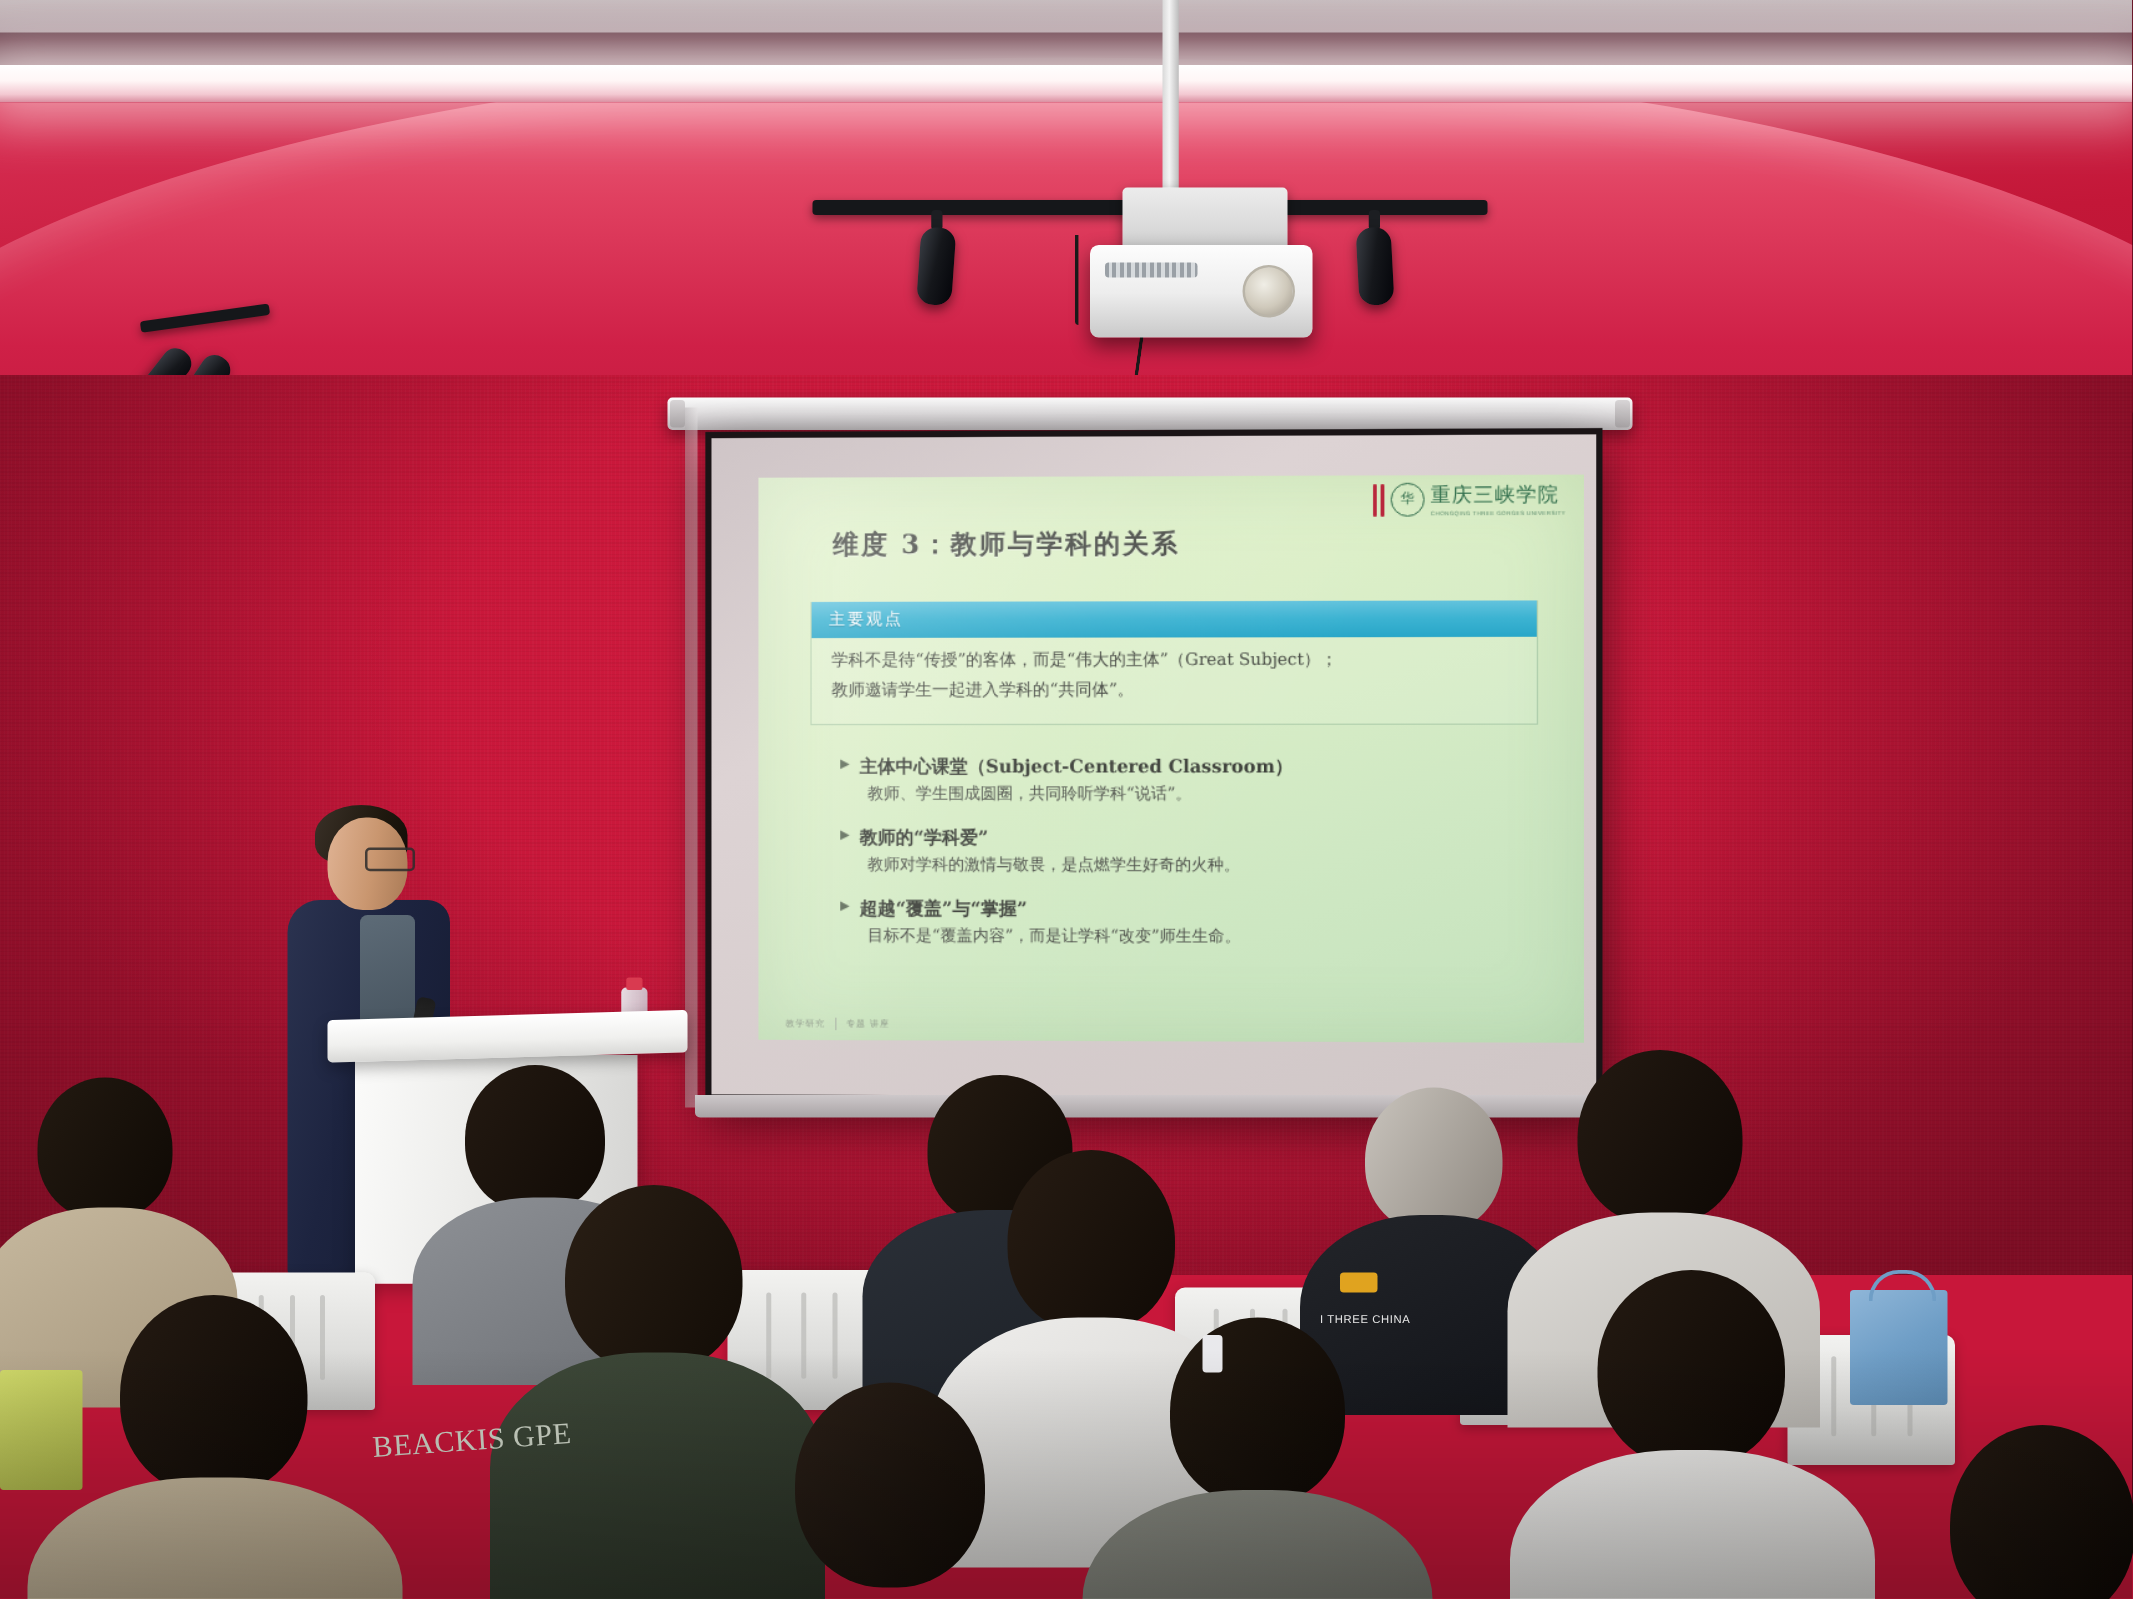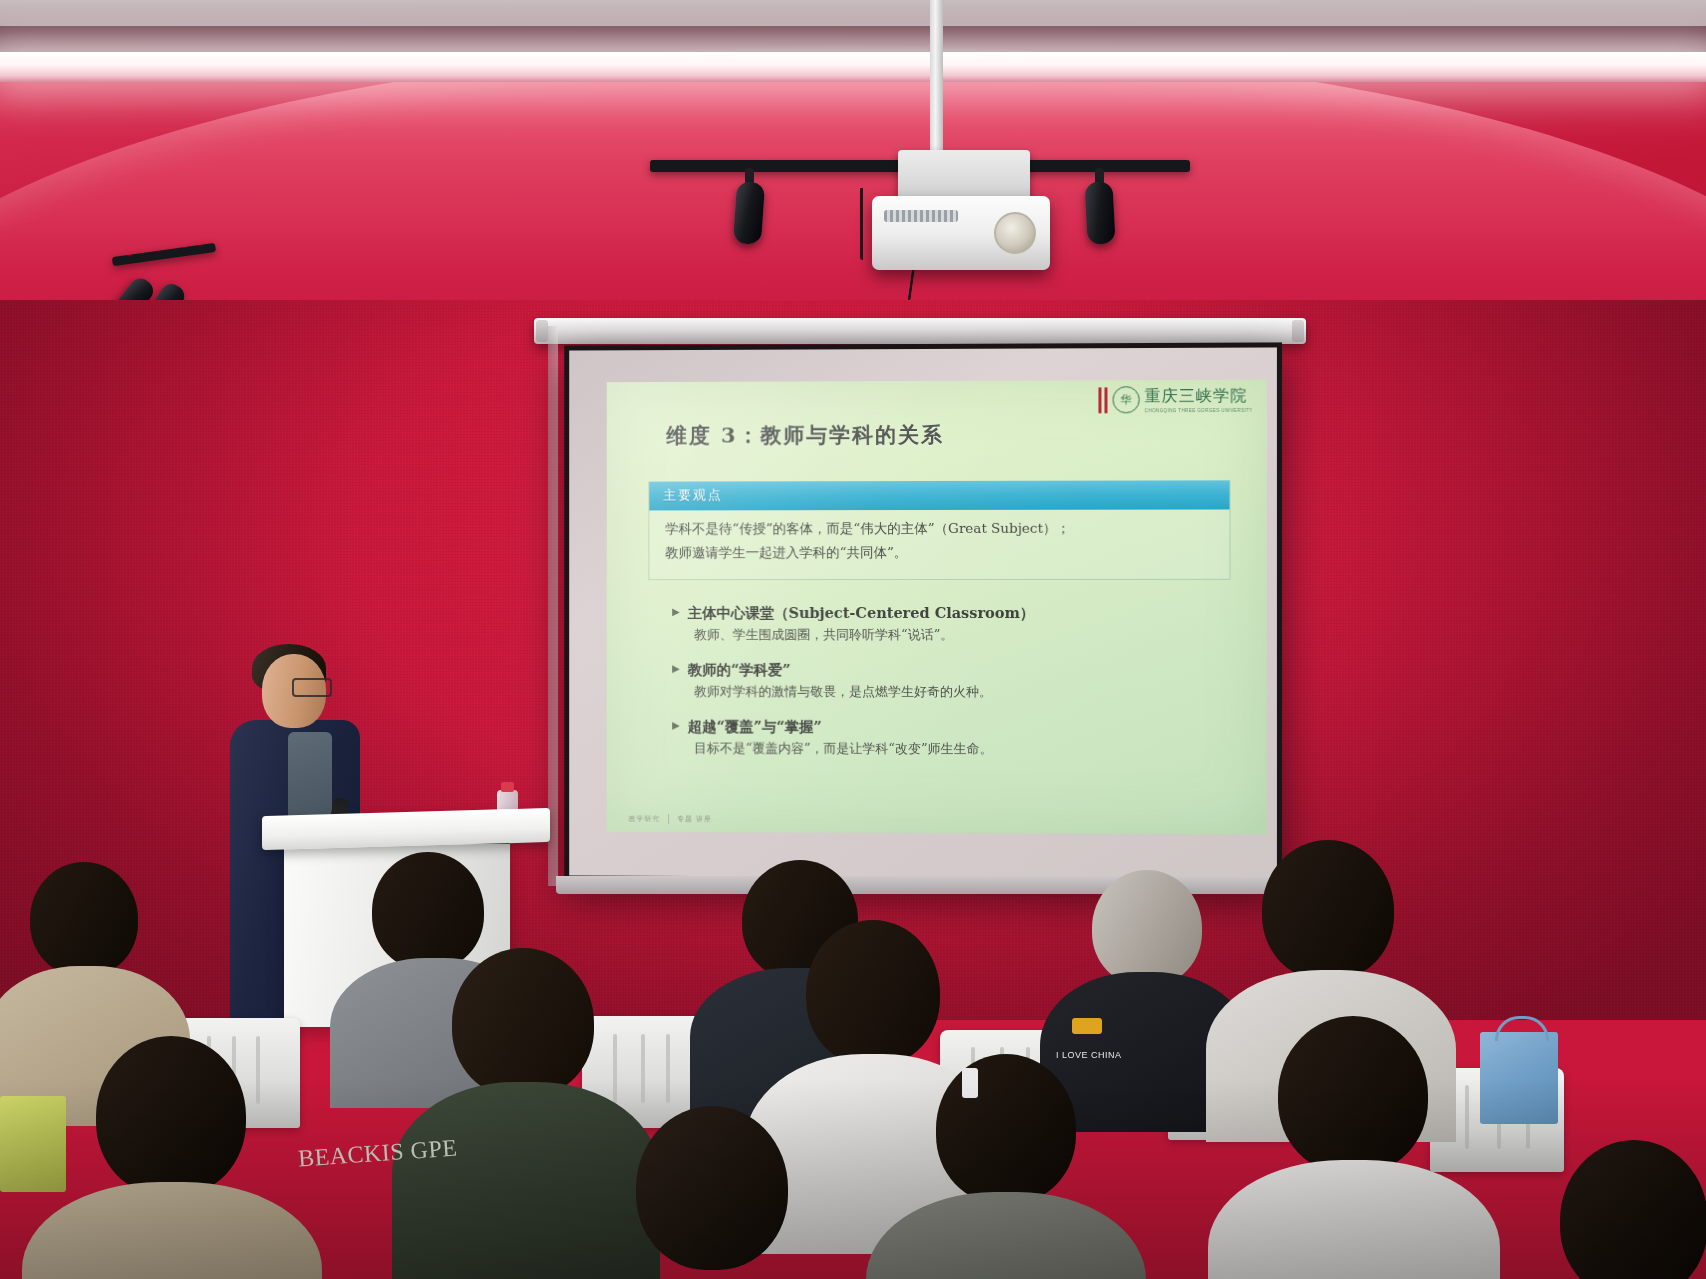--- a/index.html
+++ b/index.html
@@ -442,21 +442,21 @@
 
     <div class="head" style="left:372px;top:12px;width:112px;height:118px;background:linear-gradient(120deg,#241a12,#100a05);"></div>
     <div class="shoulders" style="left:330px;top:118px;width:210px;height:150px;background:linear-gradient(150deg,#8e9196,#6d7075);"></div>
 
     <div class="head" style="left:742px;top:20px;width:116px;height:120px;background:linear-gradient(120deg,#251b12,#0f0a05);"></div>
     <div class="shoulders" style="left:690px;top:128px;width:216px;height:150px;background:linear-gradient(150deg,#2b3038,#1b1f25);"></div>
 
     <div class="head" style="left:1092px;top:30px;width:110px;height:116px;background:linear-gradient(120deg,#c9c4bd,#8e8880);"></div>
     <div class="shoulders" style="left:1040px;top:132px;width:210px;height:160px;background:linear-gradient(150deg,#23252a,#111318);"></div>
     <div class="tshirt-badge" style="left:1072px;top:178px;"></div>
-    <div class="tshirt-print" style="left:1056px;top:210px;">I LOVE CHINA</div>
+    <div class="tshirt-print" style="left:1056px;top:210px;">I THREE CHINA</div>
 
     <div class="head" style="left:1262px;top:0px;width:132px;height:140px;background:linear-gradient(120deg,#241a12,#0d0804);"></div>
     <div class="shoulders" style="left:1206px;top:130px;width:250px;height:172px;background:linear-gradient(150deg,#dedcd8,#b9b6b1);"></div>
 
     <div class="head" style="left:30px;top:22px;width:108px;height:114px;background:linear-gradient(120deg,#231a11,#0e0904);"></div>
     <div class="shoulders" style="left:-16px;top:126px;width:206px;height:160px;background:linear-gradient(150deg,#c7b99f,#a4957b);"></div>
 
     <div class="head" style="left:452px;top:108px;width:142px;height:150px;background:linear-gradient(120deg,#2a1f15,#120c06);"></div>
     <div class="shoulders" style="left:392px;top:242px;width:268px;height:200px;background:linear-gradient(150deg,#3f4a3a,#2a3226);"></div>
     <div class="tshirt-print" style="left:298px;top:300px;font-size:24px;color:#cfd6c8;font-family:'Liberation Serif',serif;transform:rotate(-4deg);">BEACKIS GPE</div>

